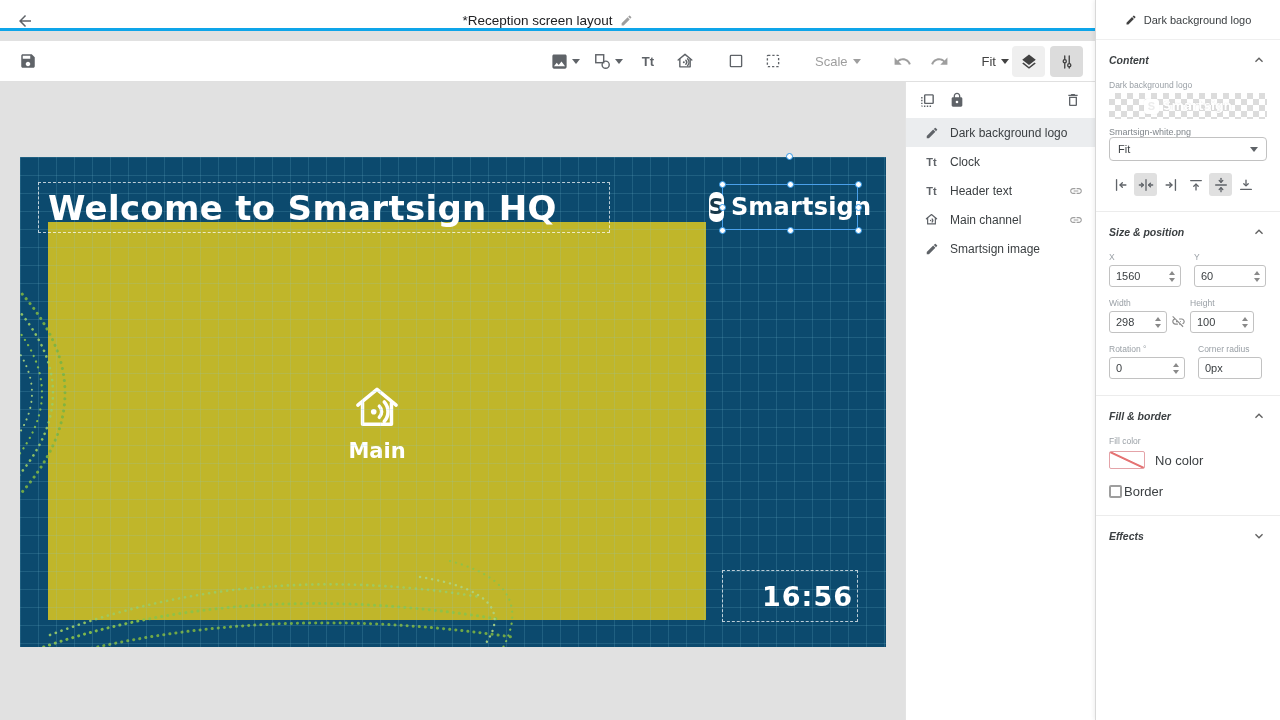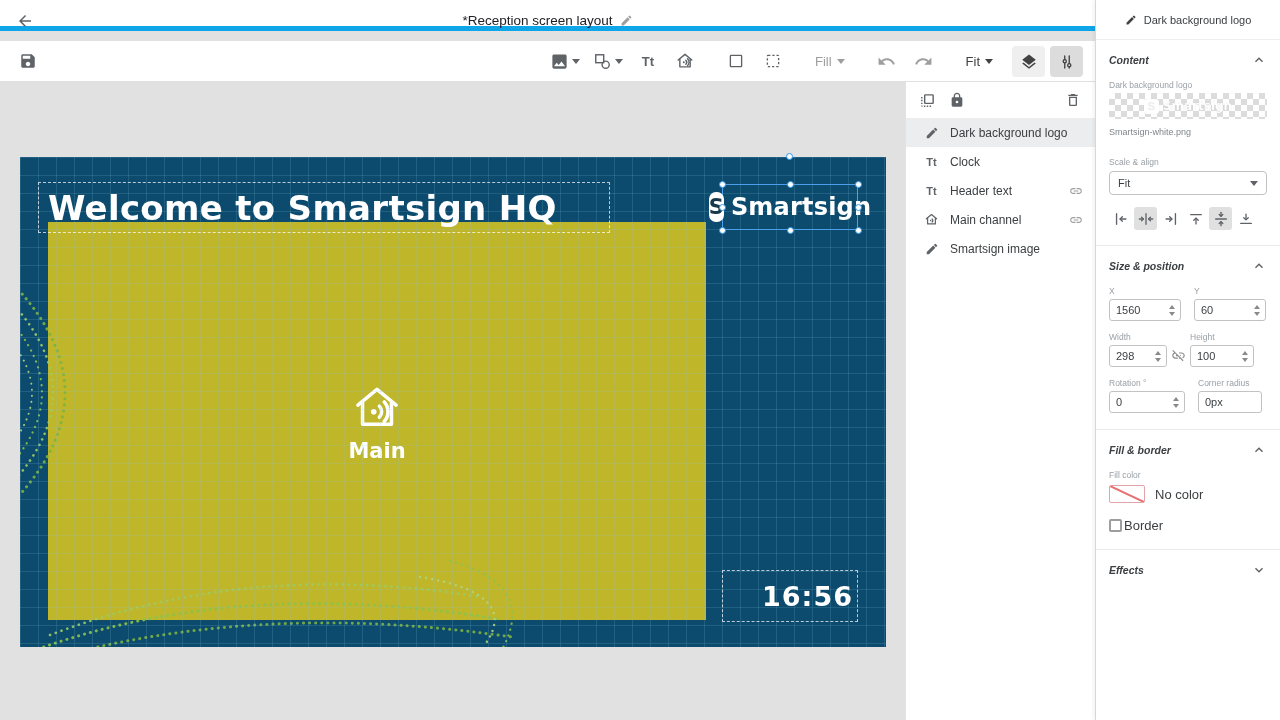--- a/index.html
+++ b/index.html
@@ -1,21 +1,21 @@
 <!DOCTYPE html>
 <html><head>
 <meta charset="utf-8">
 <style>
   * { box-sizing: border-box; margin: 0; padding: 0; }
   html,body { width:1280px; height:720px; overflow:hidden; }
   body { font-family:"Liberation Sans", sans-serif; background:#e1e1e1; position:relative; }
   svg { display:block; }
 
   
-  .topbar { position:absolute; left:0; top:0; width:1095px; height:31px; background:#fff; border-bottom:5px solid #0ea5e9; z-index:6; }
+  .topbar { position:absolute; left:0; top:0; width:1095px; height:31px; background:#fff; border-bottom:3px solid #0ea5e9; z-index:6; }
   .back-btn { position:absolute; left:8px; top:4px; width:34px; height:34px; display:flex; align-items:center; justify-content:center; color:#5f6368; cursor:pointer; border-radius:50%; }
   .title-wrap { position:absolute; left:0; right:0; top:0; height:41px; display:flex; align-items:center; justify-content:center; gap:7px; }
   .title { font-size:13.5px; color:#202124; }
   .edit-title { color:#9e9e9e; cursor:pointer; }
 
   
   .toolbar { position:absolute; left:0; top:41px; width:1095px; height:41px; background:#fff; border-bottom:1px solid #e0e0e0; z-index:6; }
   .tb-btn { height:34px; min-width:32px; padding:0 4px; display:flex; align-items:center; justify-content:center; gap:3px; color:#5f6368; border-radius:4px; cursor:pointer; }
   .save-btn { position:absolute; left:12px; top:3px; }
   .tb-center { position:absolute; left:546px; top:3px; display:flex; align-items:center; gap:5px; }
@@ -178,21 +178,21 @@
           <rect x="4.5" y="4.5" width="15" height="15" rx="1" fill="none" stroke="currentColor" stroke-width="1.8"></rect>
         </svg>
     </div>
     <div class="tb-btn">
       <svg viewBox="0 0 24 24" width="18" height="18">
           <rect x="4.5" y="4.5" width="15" height="15" rx="1" fill="none" stroke="currentColor" stroke-width="1.8" stroke-dasharray="3 2.6"></rect>
         </svg>
     </div>
     <div class="tb-gap"></div>
     <div class="tb-label-btn disabled">
-      <span class="tb-label">Fill</span>
+      <span class="tb-label">Scale</span>
       <svg viewBox="0 0 10 6" width="8" height="5" class="gray-ic">
           <path fill="currentColor" d="M0 0h10L5 6z"></path>
         </svg>
     </div>
     <div class="tb-gap"></div>
     <div class="tb-btn gray-ic">
       <svg viewBox="0 0 24 24" width="19" height="19">
           <path fill="currentColor" d="M12.5 8c-2.65 0-5.05.99-6.9 2.6L2 7v9h9l-3.62-3.62c1.39-1.16 3.16-1.88 5.12-1.88 3.54 0 6.55 2.31 7.6 5.5l2.37-.78C21.08 11.03 17.15 8 12.5 8z"></path>
         </svg>
     </div>
@@ -371,21 +371,20 @@
           <path fill="currentColor" d="M7.41 15.41L12 10.83l4.59 4.58L18 14l-6-6-6 6z"></path>
         </svg>
       </span>
   </div>
   <div class="tiny">Dark background logo</div>
   <div class="preview-strip">
     <span class="pv-mark">S</span>
     <span class="pv-text">Smartsign</span>
   </div>
   <div class="filename">Smartsign-white.png</div>
-  <div class="tiny scale-label">Scale &amp; align</div>
   <div class="select">
     <span>Fit</span>
     <svg viewBox="0 0 10 6" width="8" height="5" style="color:#5f6368">
         <path fill="currentColor" d="M0 0h10L5 6z"></path>
       </svg>
   </div>
   <div class="align-row">
     <div class="align-btn">
       <svg viewBox="0 0 18 18" width="16" height="16">
           <path d="M4 3v12"></path>

